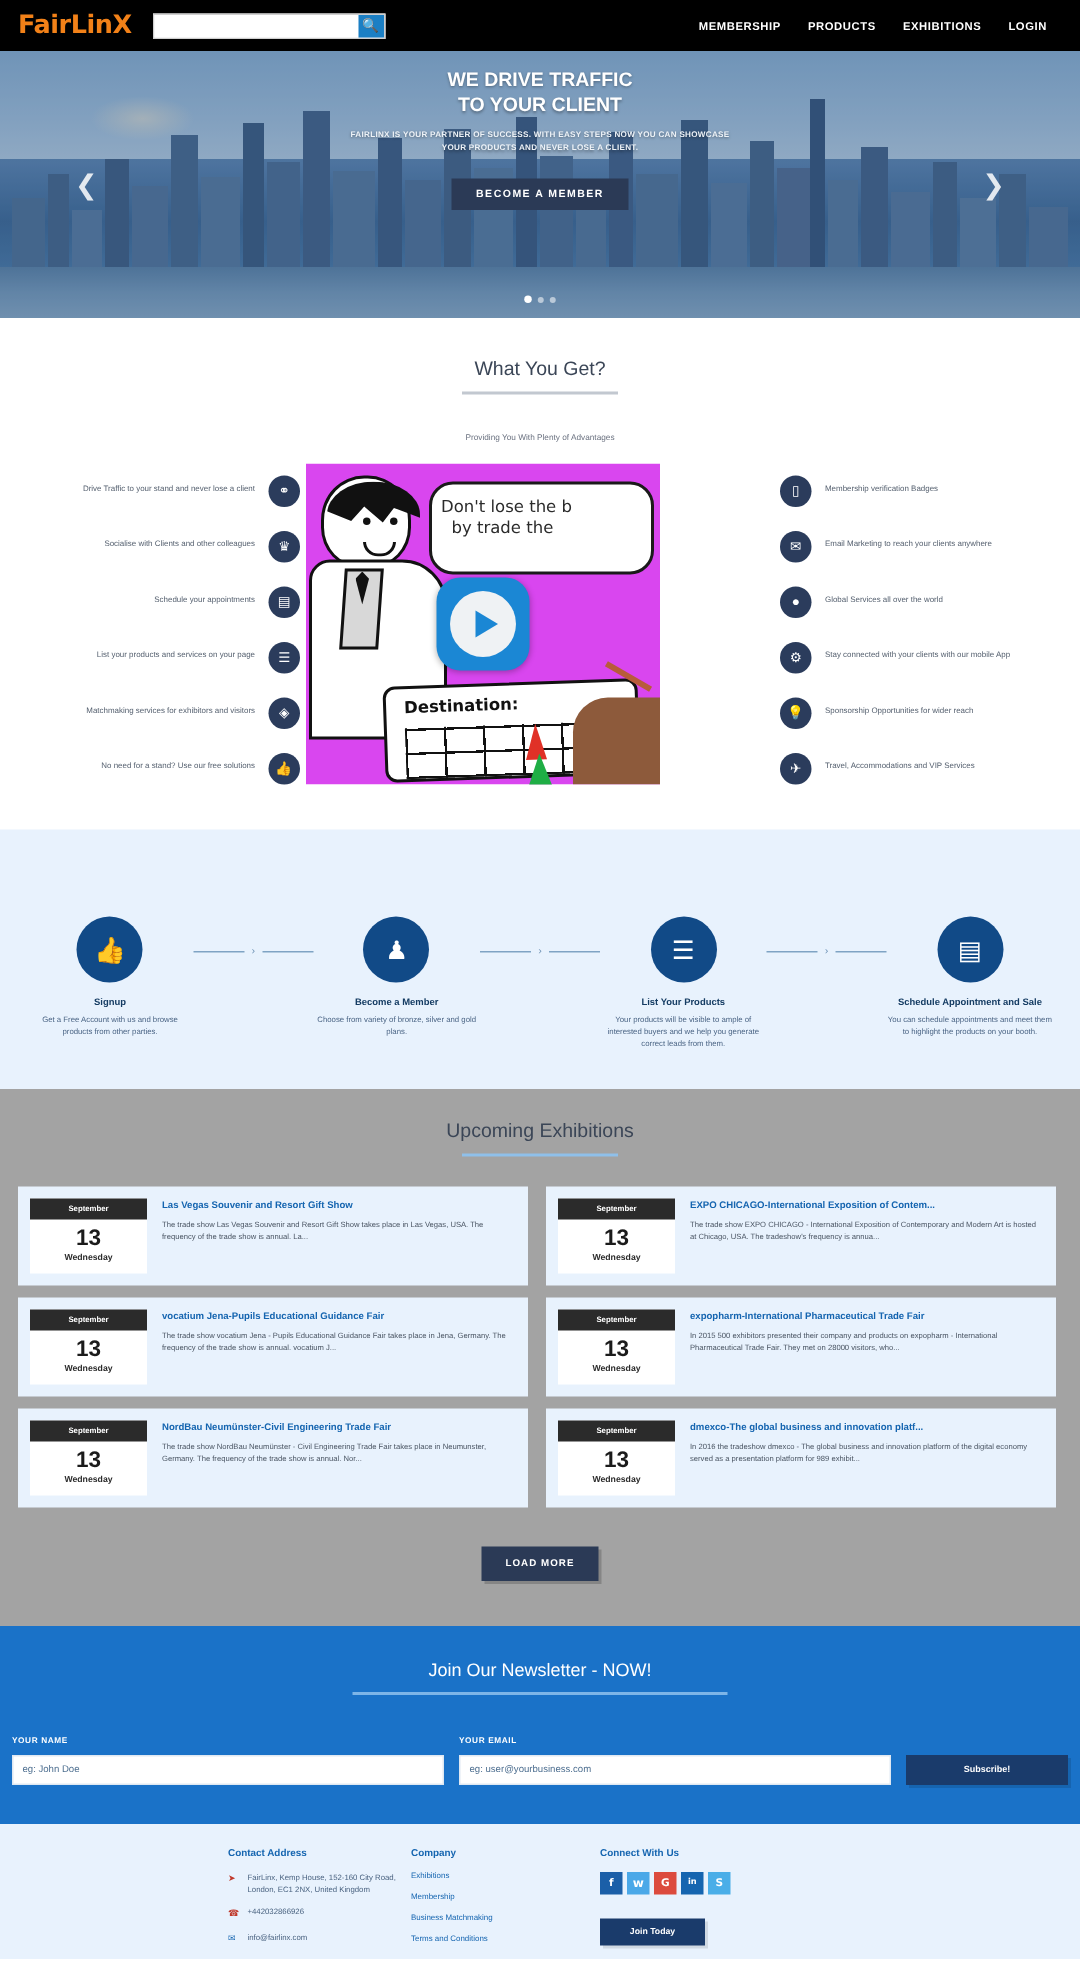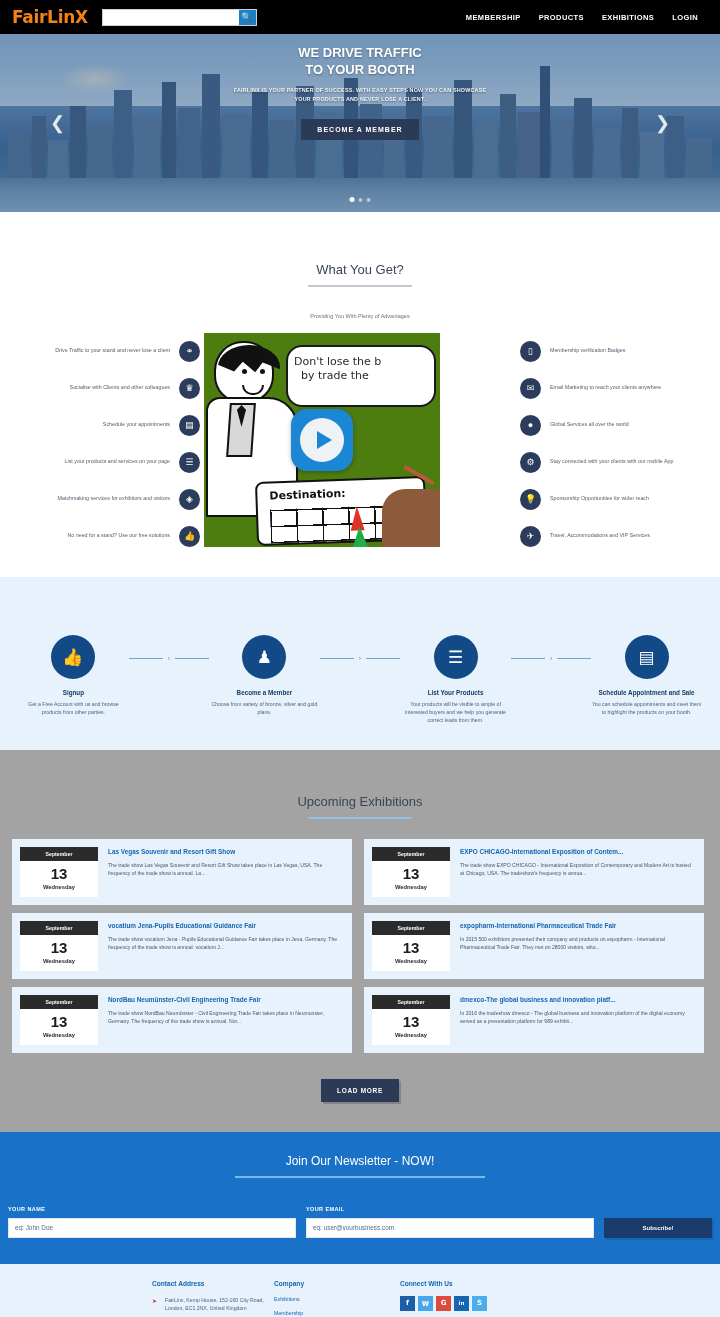--- a/index.html
+++ b/index.html
@@ -151,21 +151,21 @@
     left: 50%;
     transform: translateX(-50%);
     display: flex;
     gap: 4px;
     align-items: center;
   }
   .dot { width: 5px; height: 5px; border-radius: 50%; background: #ffffff; cursor: pointer; }
   .dot.sm { width: 4px; height: 4px; background: rgba(255,255,255,.55); }
 
   
-  .section-head { text-align: center; margin-top: 24px; }
+  .section-head { text-align: center; }
   .section-title {
     font-size: 13px;
     color: #3b4657;
     font-weight: normal;
     padding-bottom: 8px;
   }
   .section-rule {
     width: 104px;
     height: 2px;
     background: #c2c8d0;
@@ -218,21 +218,21 @@
     height: 214px;
     margin: 0 4px;
     position: relative;
     background: #ffffff;
     overflow: hidden;
     cursor: pointer;
     flex: 0 0 236px;
   }
   .toon {
     position: absolute; inset: 0;
-    background: #4d7c0f;
+    background: #d946ef;
   }
   .bubble {
     position: absolute;
     left: 82px; top: 12px;
     width: 150px; height: 62px;
     border: 2px solid #1a1a1a;
     border-radius: 16px;
     background: #fff;
     font-size: 11px;
     color: #2b2b2b;
@@ -588,21 +588,21 @@
     <div class="bld" style="left:640px;width:24px;height:46px;background:#5d81a7"></div>
     <div class="bld" style="left:666px;width:18px;height:62px;background:#486a90"></div>
     <div class="bld" style="left:686px;width:26px;height:40px;background:#55789e"></div>
   </div>
   <div class="hero-water"></div>
   <div class="hero-overlay"></div>
 
   <div class="hero-content">
     <div class="hero-title">
       <span>WE DRIVE TRAFFIC</span><br>
-      <span>TO YOUR BOOTH</span>
+      <span>TO YOUR CLIENT</span>
     </div>
     <div class="hero-sub">FAIRLINX IS YOUR PARTNER OF SUCCESS. WITH EASY STEPS NOW YOU CAN SHOWCASE YOUR PRODUCTS AND NEVER LOSE A CLIENT.</div>
     <button class="hero-btn">BECOME A MEMBER</button>
   </div>
 
   <div class="hero-arrow left">❮</div>
   <div class="hero-arrow right">❯</div>
   <div class="hero-dots">
     <div class="dot"></div>
     <div class="dot sm"></div>

